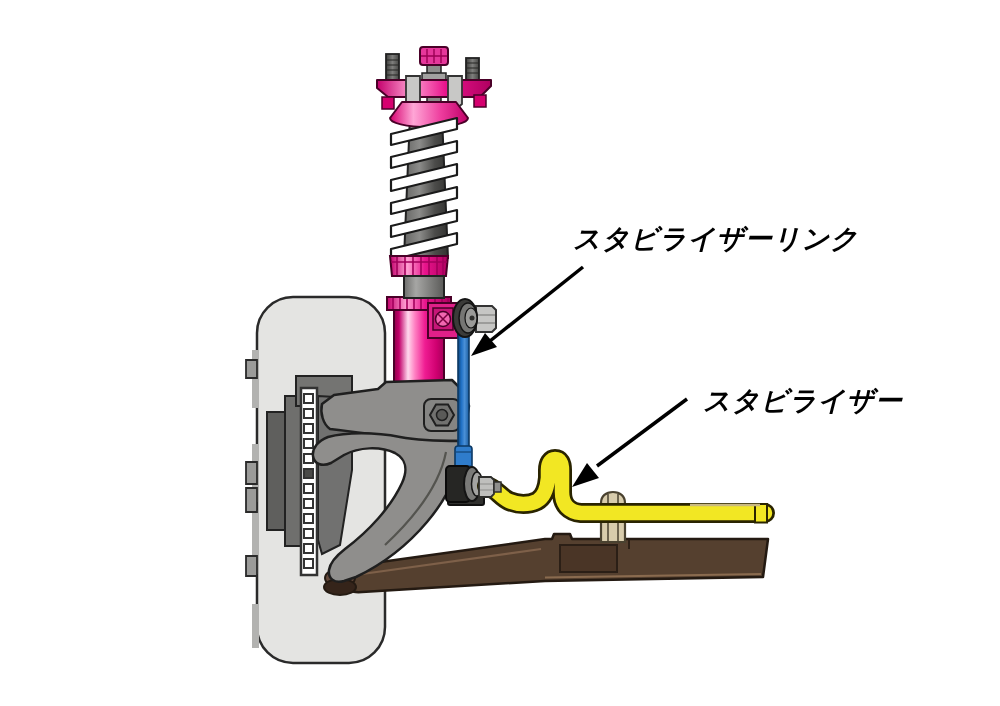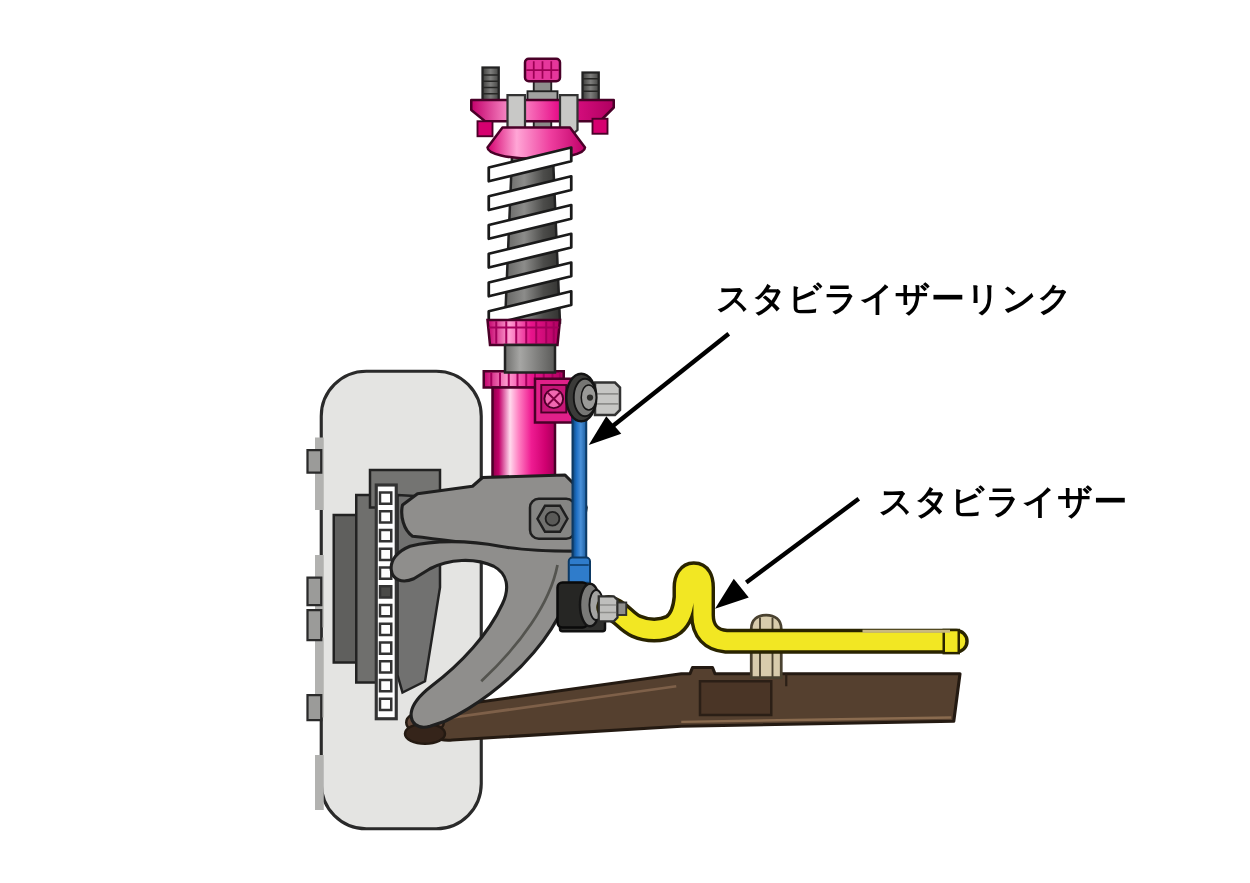--- a/index.html
+++ b/index.html
@@ -1,17 +1,17 @@
 <!DOCTYPE html>
 <html><head>
 <meta charset="utf-8">
 <style>
   html,body{margin:0;padding:0;background:#ffffff;}
   .stage{width:1000px;height:706px;background:#ffffff;overflow:hidden;position:relative;
-         font-family:"DejaVu Sans", sans-serif;}
+         font-family:"DejaVu Sans", sans-serif;font-style:italic;}
   svg{display:block;}
   .part-label{font-family:"DejaVu Sans", sans-serif;font-size:27px;font-weight:bold;letter-spacing:1px;}
 </style>
 </head>
 <body>
 
 <div class="stage">
 <svg width="1000" height="706" viewBox="0 0 1000 706" xmlns="http://www.w3.org/2000/svg">
   <defs>
     <linearGradient id="gradTube" x1="0" y1="0" x2="1" y2="0">

